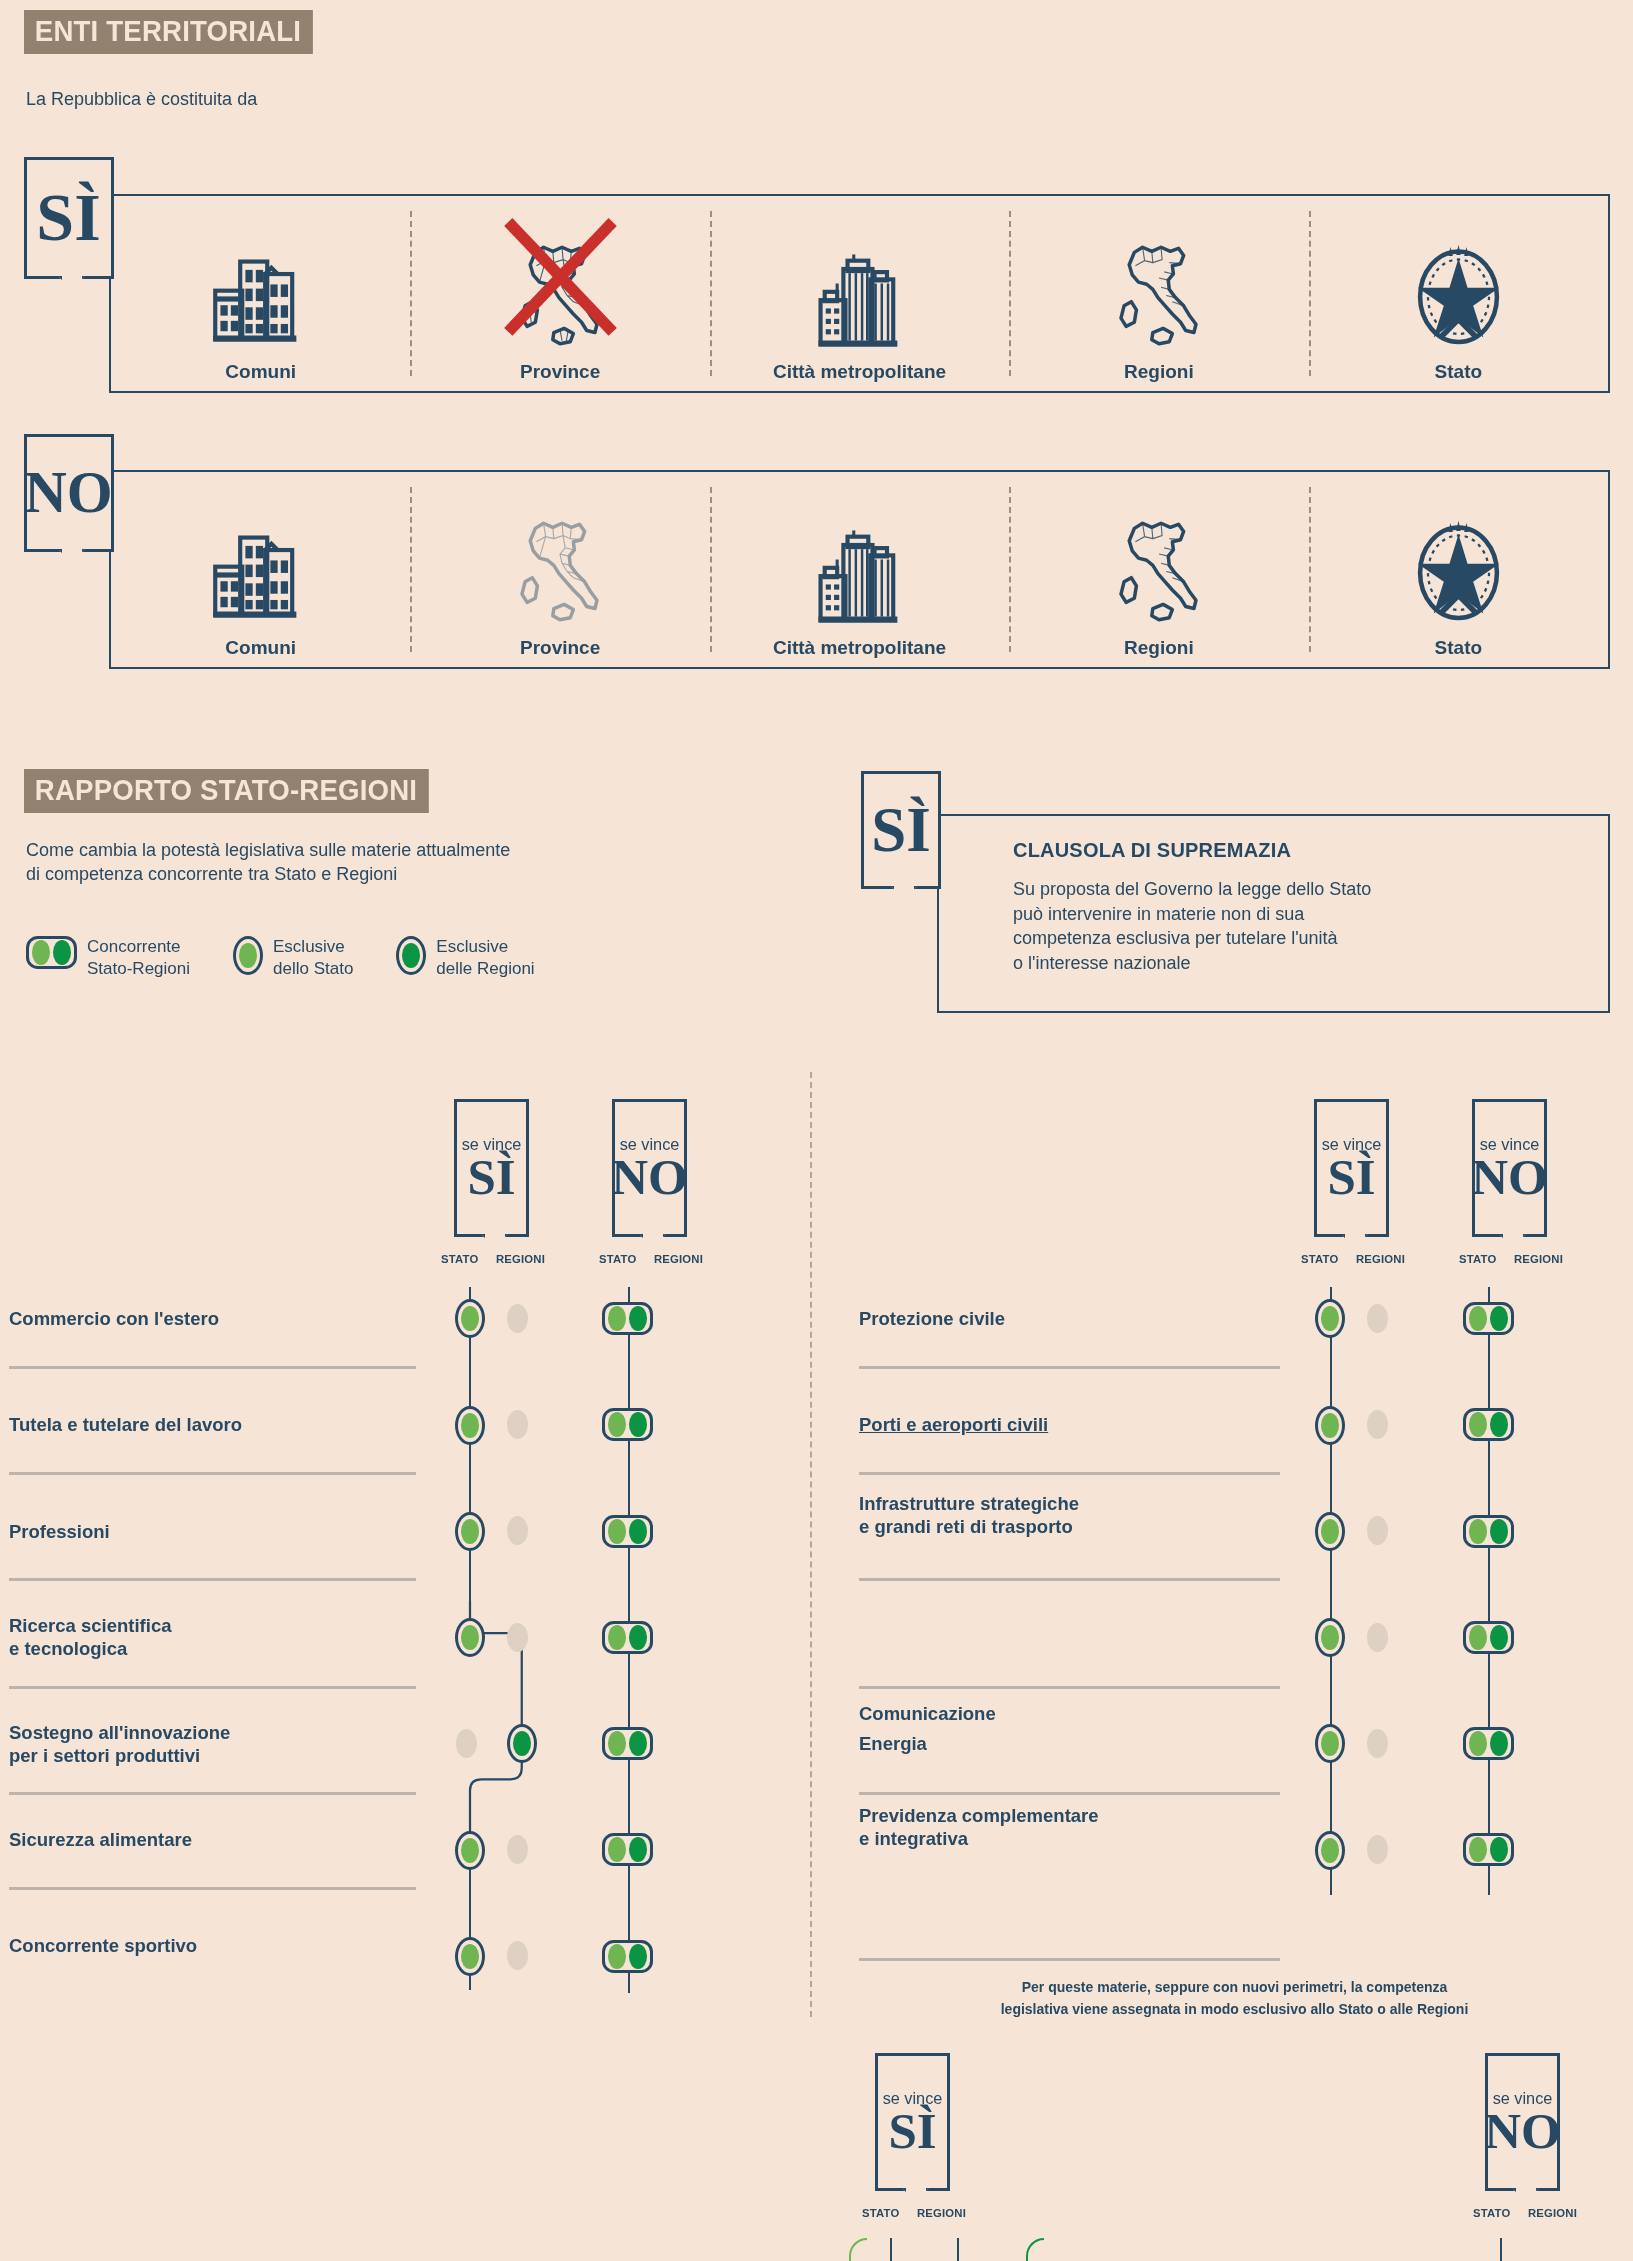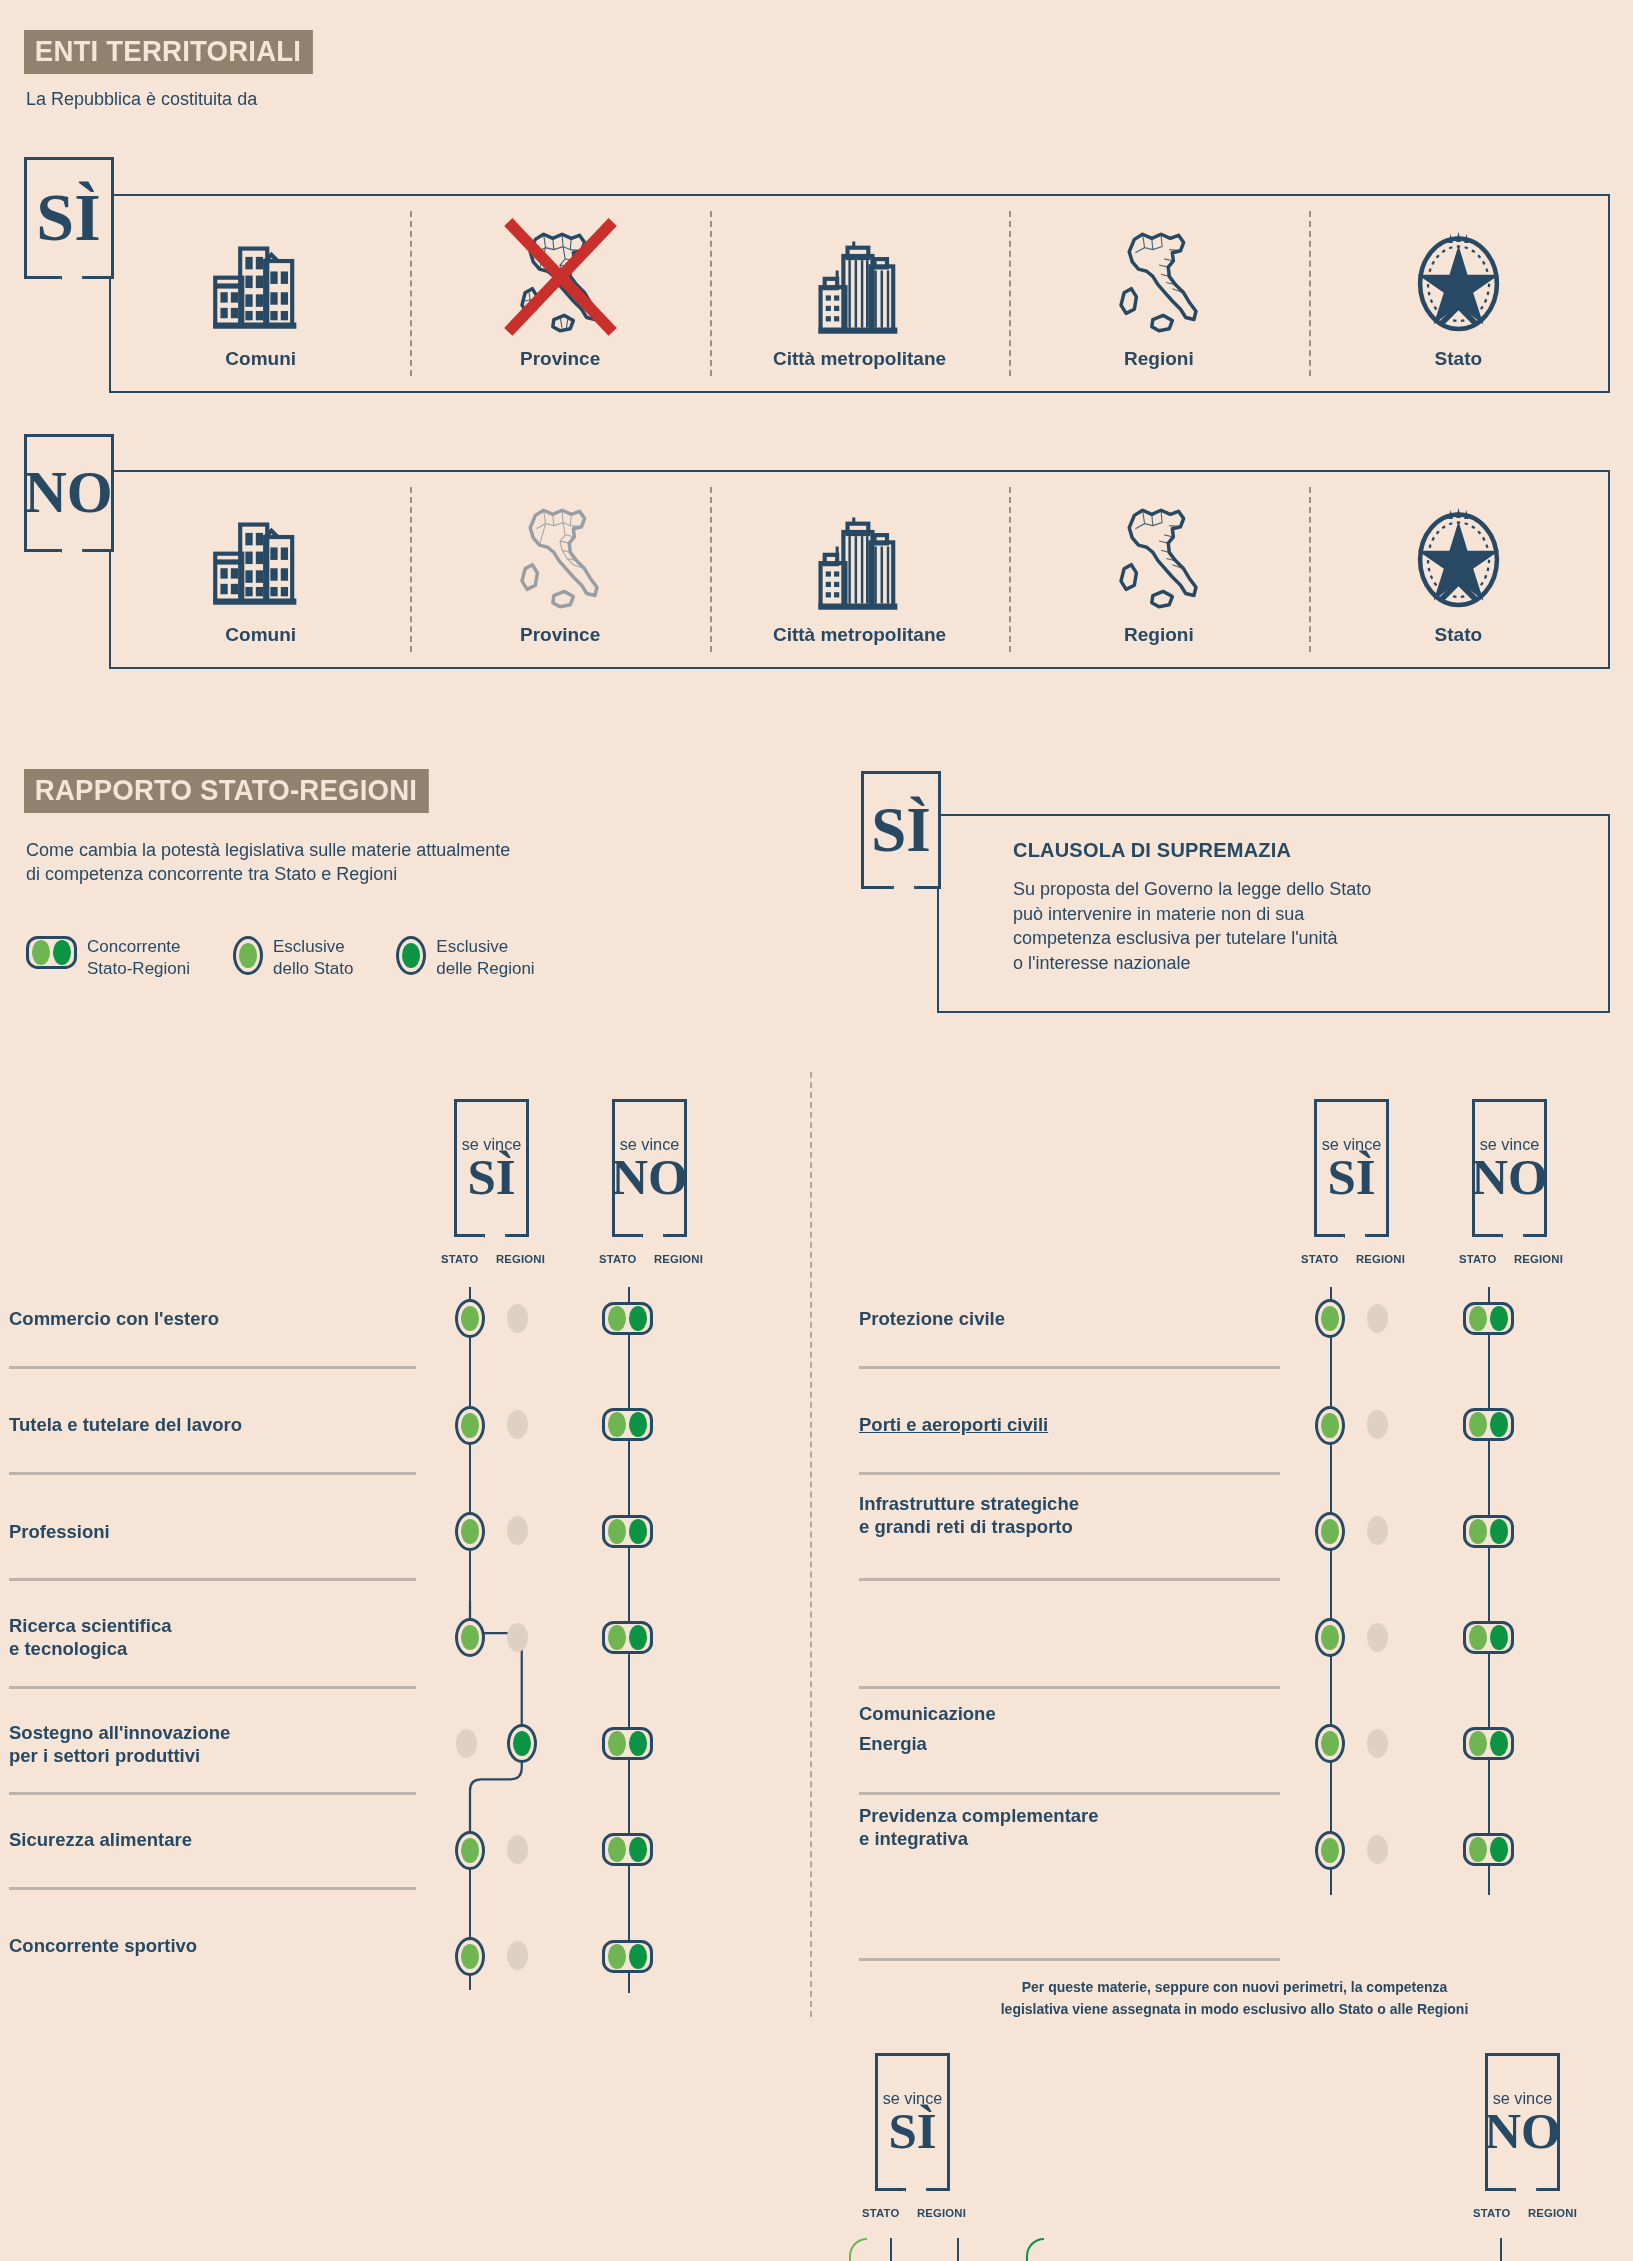--- a/index.html
+++ b/index.html
@@ -70,21 +70,21 @@
     box-sizing:border-box;
     display:flex;
   }
   .enti-cell{
     flex:1;
     position:relative;
     display:flex;
     flex-direction:column;
     align-items:center;
     justify-content:flex-end;
-    padding-bottom:21px;
+    padding-bottom:8px;
   }
   .enti-cell + .enti-cell:before{
     content:"";
     position:absolute;left:0;top:15.4px;bottom:15.4px;
     border-left:2.3px dashed #9c8f82;
   }
   .enti-label{
     font-size:19px;font-weight:bold;color:#284963;margin-top:10px;
   }
   .enti-icon{height:149px;display:flex;align-items:flex-end;justify-content:center;}
@@ -131,21 +131,21 @@
   .note{
     position:absolute;font-size:14px;font-weight:bold;line-height:1.6;text-align:center;color:#284963;
   }
   .vdash{position:absolute;border-left:2.3px dashed #b3a79a;}
 </style>
 </head>
 <body>
 
 <div class="page">
 
-<div style="position:absolute;left:23.5px;top:30px;">
+<div style="position:absolute;left:23.5px;top:10px;">
   <span class="sec-title">ENTI TERRITORIALI</span>
 </div>
 <div class="subtitle" style="position:absolute;left:26px;top:88px;">La Repubblica è costituita da</div>
 
 <div class="tag" style="left:23.5px;top:157px;width:90px;height:122px;position:absolute;z-index:5;">
   <span class="glyph" style="font-size:68px;">SÌ</span>
 </div>
 
 <div class="enti-row" style="left:109px;top:194px;width:1501px;height:199px;">
 

